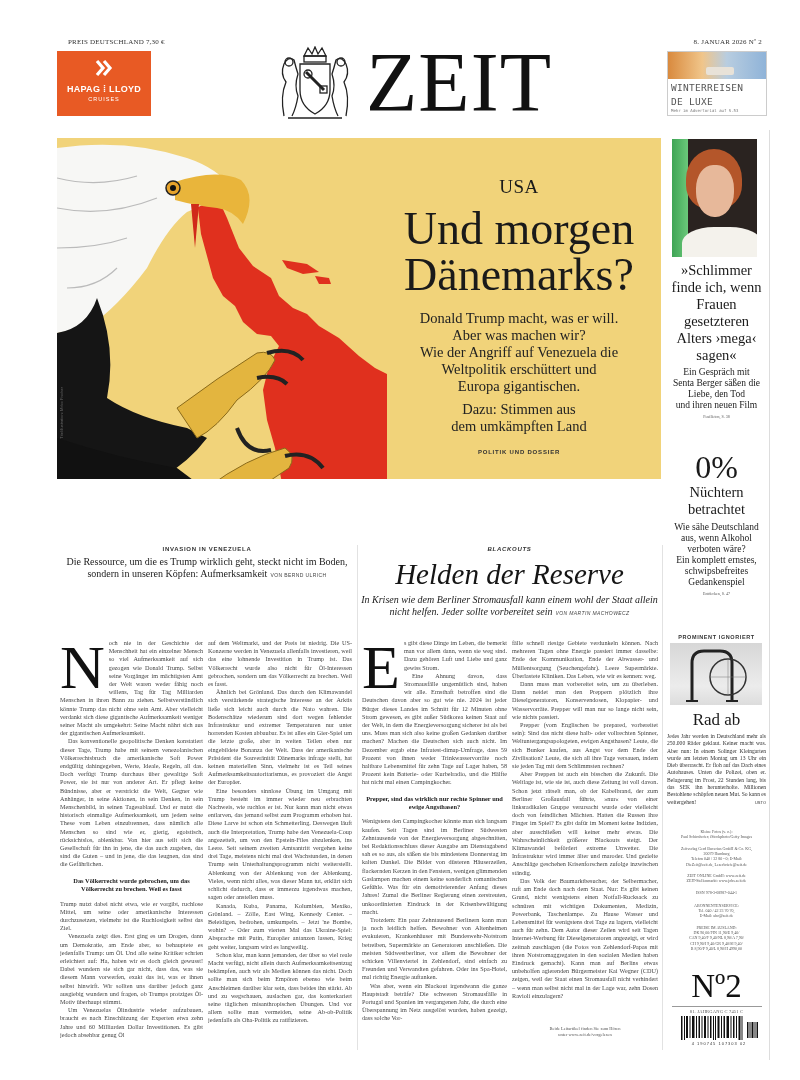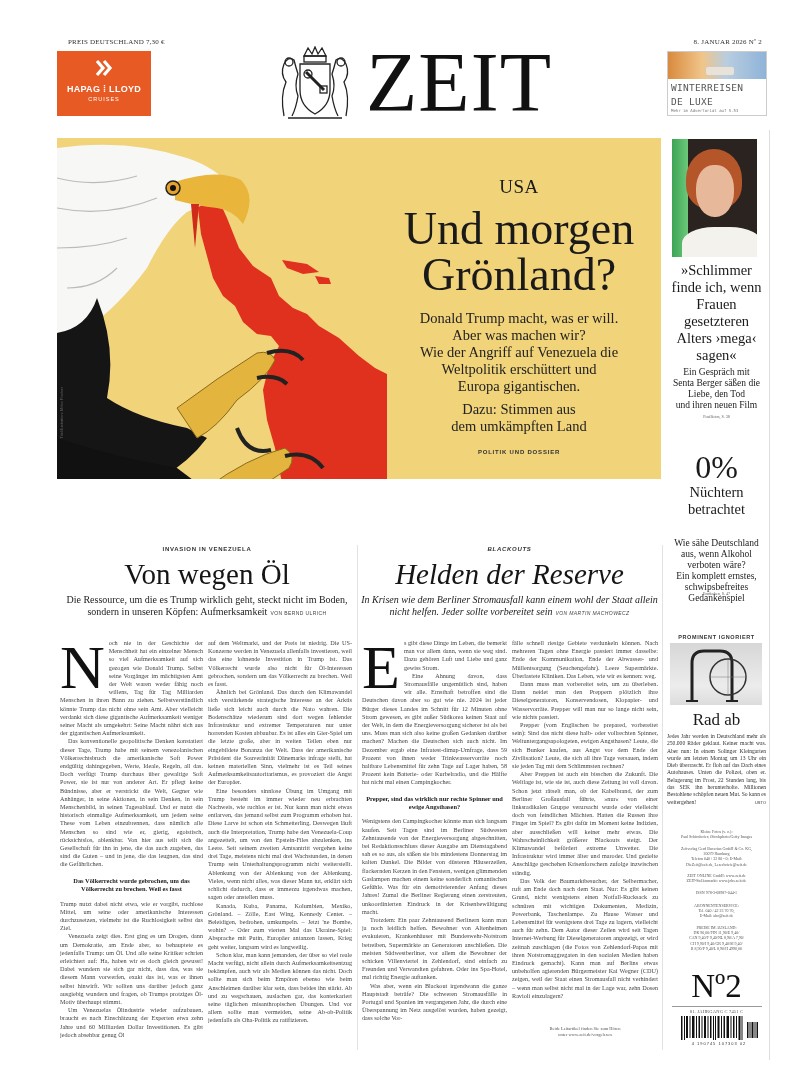--- a/index.html
+++ b/index.html
@@ -41,21 +41,21 @@
   .portrait .face { position: absolute; left: 24px; top: 26px; width: 38px; height: 52px; border-radius: 45% 45% 48% 48%; background: #e7b89a; }
   .portrait .shirt { position: absolute; left: 10px; top: 88px; width: 80px; height: 40px; border-radius: 40% 40% 0 0; background: #f4f2ec; }
 
   .side-block { position: absolute; left: 665px; width: 103px; text-align: center; }
   .quote { top: 262px; font-size: 14.5px; line-height: 17px; color: #1a1a1a; }
   .quote-sub { top: 367px; font-size: 9.5px; line-height: 11px; color: #222; }
   .quote-ref { top: 414px; font-size: 4px; color: #555; }
 
   .pct { top: 450px; font-size: 32px; line-height: 34px; }
   .pct-title { top: 484px; font-size: 14.5px; line-height: 17px; }
-  .pct-sub { top: 538px; font-size: 9.5px; line-height: 11px; color: #222; }
+  .pct-sub { top: 522px; font-size: 9.5px; line-height: 11px; color: #222; }
   .pct-ref { top: 591px; font-size: 4px; color: #555; }
 
   .prom-label { top: 634px; font-family: "Liberation Sans", sans-serif; font-size: 5.5px; font-weight: bold; letter-spacing: 0.6px; color: #333; }
   .bike { position: absolute; left: 670px; top: 643px; width: 92px; height: 62px; background: linear-gradient(180deg, #d7d7d7, #ececec 70%, #dcdcdc); overflow: hidden; }
   .rad-title { top: 710px; font-size: 17px; line-height: 20px; }
   .rad-body { top: 733px; font-size: 5.6px; line-height: 7.3px; text-align: justify; color: #333; padding: 0 2px; }
   .rad-sig { font-family: "Liberation Sans", sans-serif; font-size: 4px; float: right; }
 
   .imprint { position: absolute; left: 665px; width: 103px; text-align: center; font-size: 4px; line-height: 5.2px; color: #555; }
   .no2 { position: absolute; left: 665px; top: 968px; width: 103px; text-align: center; font-size: 33px; line-height: 36px; color: #111; }
@@ -146,21 +146,21 @@
     <path d="M180 290 Q190 318 214 312" stroke="#222" stroke-width="4" fill="none"></path>
     <path d="M150 350 Q190 320 228 310 Q240 318 232 330 Q200 350 170 380 Z" fill="#e3b53f" stroke="#8a6a1a" stroke-width="1"></path>
     <path d="M228 318 Q252 312 266 330" stroke="#222" stroke-width="4" fill="none"></path>
     <path d="M218 352 Q244 350 258 364" stroke="#222" stroke-width="4" fill="none"></path>
   </svg>
   <div class="credit">Titelillustration: Mirko Fischer</div>
   <div class="text">
     <div class="kicker">USA</div>
     <div class="title">
       <div>Und morgen</div>
-      <div>Grönland?</div>
+      <div>Dänemarks?</div>
     </div>
     <div class="dek">
       <div>Donald Trump macht, was er will.</div>
       <div>Aber was machen wir?</div>
       <div>Wie der Angriff auf Venezuela die</div>
       <div>Weltpolitik erschüttert und</div>
       <div>Europa gigantischen.</div>
     </div>
     <div class="dek2">
       <div>Dazu: Stimmen aus</div>
@@ -287,21 +287,20 @@
       <rect x="70.5" y="6" width="1" height="16"></rect>
       <rect x="72.5" y="6" width="2" height="16"></rect>
       <rect x="75.5" y="6" width="1" height="16"></rect>
       <rect x="77.5" y="6" width="1.5" height="16"></rect>
   </g>
 </svg>
 <div class="bar-num">4  190745  107303  02</div>
 
 <div class="article-head" style="left:57px; top:546px; width:300px;">
   <div class="kicker-small">INVASION IN VENEZUELA</div>
-  <div class="a-title">Von wegen Öl</div>
   <div class="a-dek">
     <span>Die Ressource, um die es Trump wirklich geht, steckt nicht im Boden, sondern in unseren Köpfen: Aufmerksamkeit</span><span class="byline">VON BERND ULRICH</span>
   </div>
 </div>
 
 <div class="col" style="left:60px; top:639px; width:143px; height:410px;">
   <p class="first"><span class="dropcap">N</span><span>och nie in der Geschichte der Menschheit hat ein einzelner Mensch so viel Aufmerksamkeit auf sich gezogen wie Donald Trump. Selbst seine Vorgänger im mächtigsten Amt der Welt waren weder fähig noch willens, Tag für Tag Milliarden Menschen in ihren Bann zu ziehen. Selbstverständlich könnte Trump das nicht ohne sein Amt. Aber vielleicht verdankt sich diese gigantische Aufmerksamkeit weniger seiner Macht als umgekehrt: Seine Macht nährt sich aus der gigantischen Aufmerksamkeit.</span></p>
   <p>Das konventionelle geopolitische Denken konstatiert dieser Tage, Trump habe mit seinem venezolanischen Völkerrechtsbruch die amerikanische Soft Power endgültig dahingegeben, Werte, Ideale, Regeln, all das. Doch verfügt Trump durchaus über gewaltige Soft Power, sie ist nur von anderer Art. Er pflegt keine Bündnisse, aber er verstrickt die Welt, Gegner wie Anhänger, in seine Aktionen, in sein Denken, in sein Menschenbild, in seinen Tagesablauf. Und er nutzt die historisch einmalige Aufmerksamkeit, um jedem seine These vom Leben einzubrennen, dass nämlich alle Menschen so sind wie er, gierig, egoistisch, rücksichtslos, ablenkbar. Von hier aus teilt sich die Gesellschaft für ihn in jene, die das auch zugeben, das sind die Guten – und in jene, die das leugnen, das sind die Gefährlichen.</p>
   <p class="subhead">Das Völkerrecht wurde gebrochen, um das Völkerrecht zu brechen. Weil es fasst</p>
   <p class="first">Trump nutzt dabei nicht etwa, wie er vorgibt, ruchlose Mittel, um seine oder amerikanische Interessen durchzusetzen, vielmehr ist die Ruchlosigkeit selbst das Ziel.</p>

